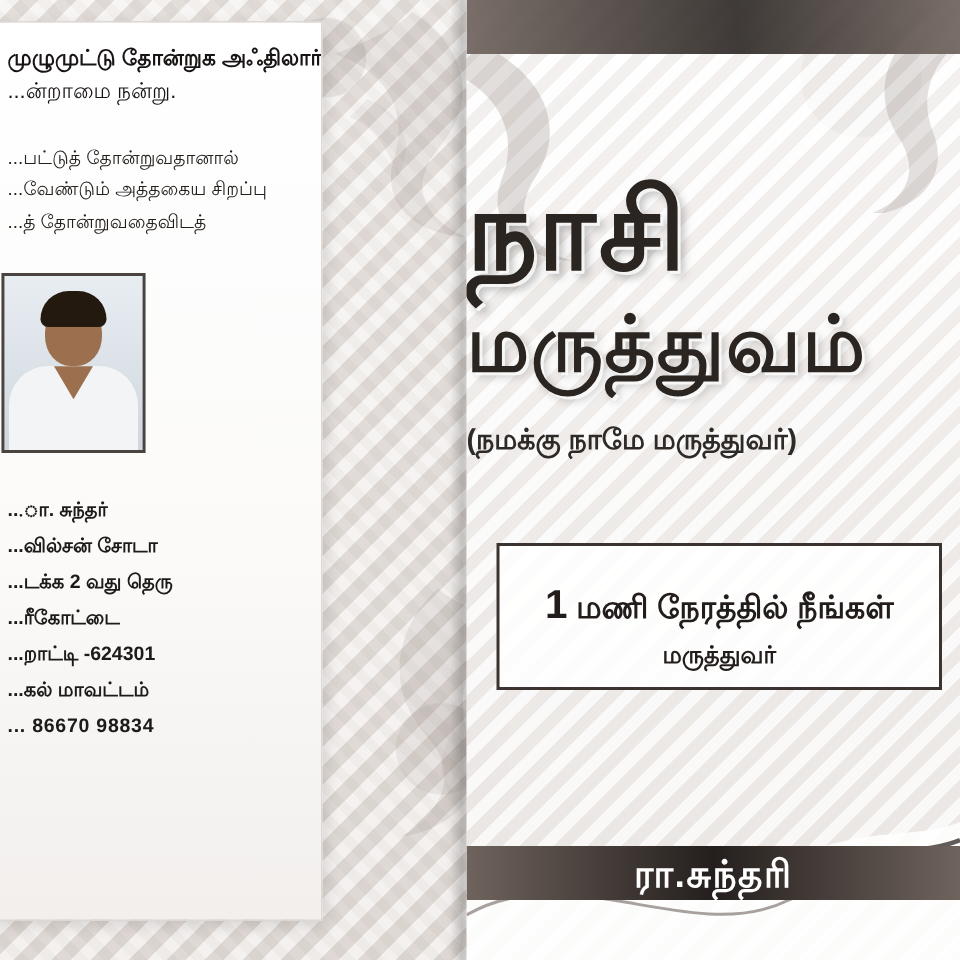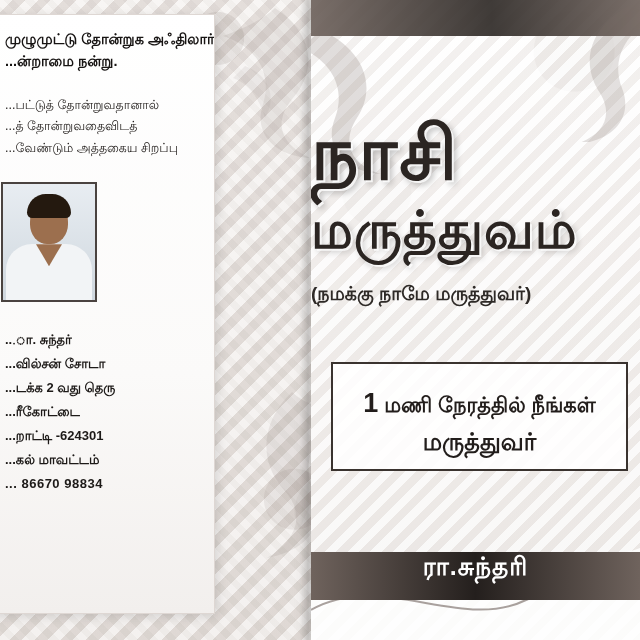--- a/index.html
+++ b/index.html
@@ -80,48 +80,48 @@
     font-size:19px;color:#2e2a27;margin-top:26px;font-weight:bold;
     white-space:nowrap;
   }
   .promo-box{
     position:absolute;left:20px;right:12px;top:362px;
     border:2px solid #3a332f;background:rgba(255,255,255,.86);
     padding:24px 6px 10px 6px;text-align:center;
   }
   .promo-line1{font-size:21px;color:#221d1b;font-weight:bold;white-space:nowrap;}
   .promo-line1 .big{font-size:27px;}
-  .promo-line2{font-size:24px;color:#221d1b;font-weight:bold;margin-top:8px;}
+  .promo-line2{font-size:16px;color:#221d1b;font-weight:bold;margin-top:8px;}
   .cover-wave{
     position:absolute;left:0;right:0;bottom:0;height:150px;
   }
   .author-band{
-    position:absolute;left:0;right:0;bottom:40px;height:48px;
+    position:absolute;left:0;right:0;bottom:40px;height:36px;
     background:linear-gradient(90deg,#6f635d,#241f1d 50%,#6f635d);
-    display:flex;align-items:flex-start;justify-content:center;
+    display:flex;align-items:flex-end;justify-content:center;
   }
   .author-band span{
     color:#ffffff;font-size:25px;font-weight:bold;letter-spacing:1px;
   }
 
   
   .back{
     position:absolute;left:-10px;top:14px;width:225px;height:600px;
     background:linear-gradient(180deg,#ffffff,#fbfaf9 60%,#f2efed);
     border:1px solid #ded7d3;
     box-shadow:3px 3px 10px rgba(0,0,0,.12);
     padding:14px 12px 12px 14px;
     box-sizing:border-box;
     overflow:hidden;
   }
   .quote{
     font-size:14.5px;color:#171413;line-height:1.5;font-weight:bold;
     white-space:nowrap;
   }
-  .quote .l2{font-weight:bold;}
+  .quote .l2{font-weight:normal;}
   .para{
     margin-top:22px;font-size:12.5px;color:#24201e;line-height:1.75;
     white-space:nowrap;
   }
   .photo-row{
     margin-top:22px;display:flex;align-items:flex-start;
   }
   .photo{
     width:92px;height:116px;border:2px solid #4a4340;background:#cfd6dd;
     position:relative;overflow:hidden;flex:none;margin-left:-4px;
@@ -181,22 +181,22 @@
 
   <div class="back">
 
     <div class="quote">
       <div>முழுமுட்டு தோன்றுக அஃதிலார்</div>
       <div class="l2">...ன்றாமை நன்று.</div>
     </div>
 
     <div class="para">
       <div>...பட்டுத் தோன்றுவதானால்</div>
+      <div>...வேண்டும் அத்தகைய சிறப்பு</div>
       <div>...த் தோன்றுவதைவிடத்</div>
-      <div>...வேண்டும் அத்தகைய சிறப்பு</div>
     </div>
 
     <div class="photo-row">
       <div class="photo">
         <div class="ph-bg"></div>
         <div class="ph-body"></div>
         <div class="ph-collar"></div>
         <div class="ph-head"></div>
         <div class="ph-hair"></div>
       </div>

